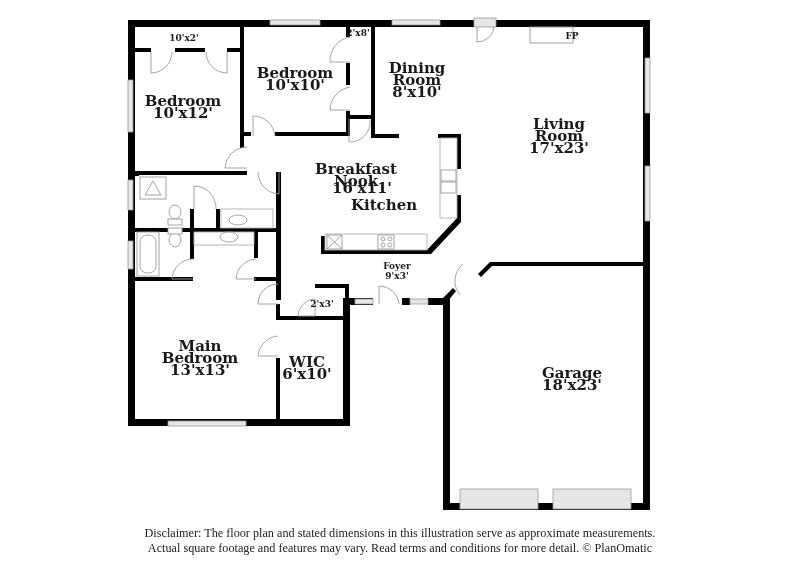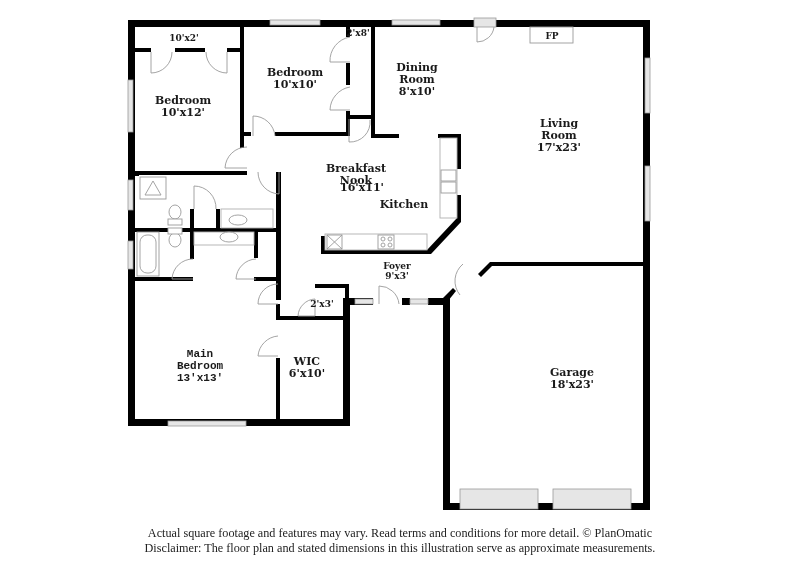--- a/index.html
+++ b/index.html
@@ -4,21 +4,21 @@
 <style>
   html, body { margin: 0; padding: 0; background: #ffffff; }
   body { width: 800px; height: 582px; position: relative; overflow: hidden; font-family: "DejaVu Serif", "Liberation Serif", serif; }
   #plan { position: absolute; left: 0; top: 0; width: 800px; height: 520px; }
   .wall { fill: #000; }
   .win { fill: #e6e6e6; stroke: #9a9a9a; stroke-width: 0.8; }
   .door-arc { fill: none; stroke: #9a9a9a; stroke-width: 0.9; }
   .door-leaf { stroke: #9a9a9a; stroke-width: 0.9; }
   .fixture { fill: #fff; stroke: #9a9a9a; stroke-width: 0.9; }
   .counter { fill: #fff; stroke: #b0b0b0; stroke-width: 0.9; }
-  .lbl { position: absolute; text-align: center; font-weight: bold; color: #1a1a1a; font-size: 11px; line-height: 12px; white-space: pre; transform: translateX(-50%); }
+  .lbl { position: absolute; text-align: center; font-weight: bold; color: #1a1a1a; font-size: 15px; line-height: 12px; white-space: pre; transform: translateX(-50%); }
   .lbl.small { font-size: 9px; line-height: 10px; }
   #disclaimer { position: absolute; left: 0; top: 526px; width: 800px; text-align: center; font-family: "Liberation Serif", "DejaVu Serif", serif; font-size: 12.2px; line-height: 15px; color: #222; }
   #disclaimer div { white-space: nowrap; }
 </style>
 </head>
 <body>
 
 <svg id="plan" viewBox="0 0 800 520" xmlns="http://www.w3.org/2000/svg">
 
   <g>
@@ -188,29 +188,29 @@
 <div class="lbl small" style="left:358px; top:28px;">2'x8'</div>
 <div class="lbl" style="left:417px; top:62px;">Dining
 Room
 8'x10'</div>
 <div class="lbl" style="left:559px; top:118px;">Living
 Room
 17'x23'</div>
 <div class="lbl" style="left:316px; top:163px;margin-left:40px;">Breakfast
 Nook</div>
 <div class="lbl" style="left:362px; top:182px;">16'x11'</div>
-<div class="lbl" style="left:404px; top:199px;">Kitchen</div>
+<div class="lbl" style="left:384px; top:199px;">Kitchen</div>
 <div class="lbl small" style="left:397px; top:261px;">Foyer
 9'x3'</div>
 <div class="lbl small" style="left:322px; top:299px;">2'x3'</div>
-<div class="lbl" style="left:200px; top:348px;font-family:Liberation Mono, monospace;">Main
+<div class="lbl" style="left:200px; top:340px;">Main
 Bedroom
 13'x13'</div>
 <div class="lbl" style="left:307px; top:356px;">WIC
 6'x10'</div>
 <div class="lbl" style="left:572px; top:367px;">Garage
 18'x23'</div>
-<div class="lbl small" style="left:552px; top:31px;">FP</div>
+<div class="lbl small" style="left:572px; top:31px;">FP</div>
 
 <div id="disclaimer">
+  <div>Disclaimer: The floor plan and stated dimensions in this illustration serve as approximate measurements.</div>
   <div>Actual square footage and features may vary. Read terms and conditions for more detail. © PlanOmatic</div>
-  <div>Disclaimer: The floor plan and stated dimensions in this illustration serve as approximate measurements.</div>
 </div>
 
 </body></html>

